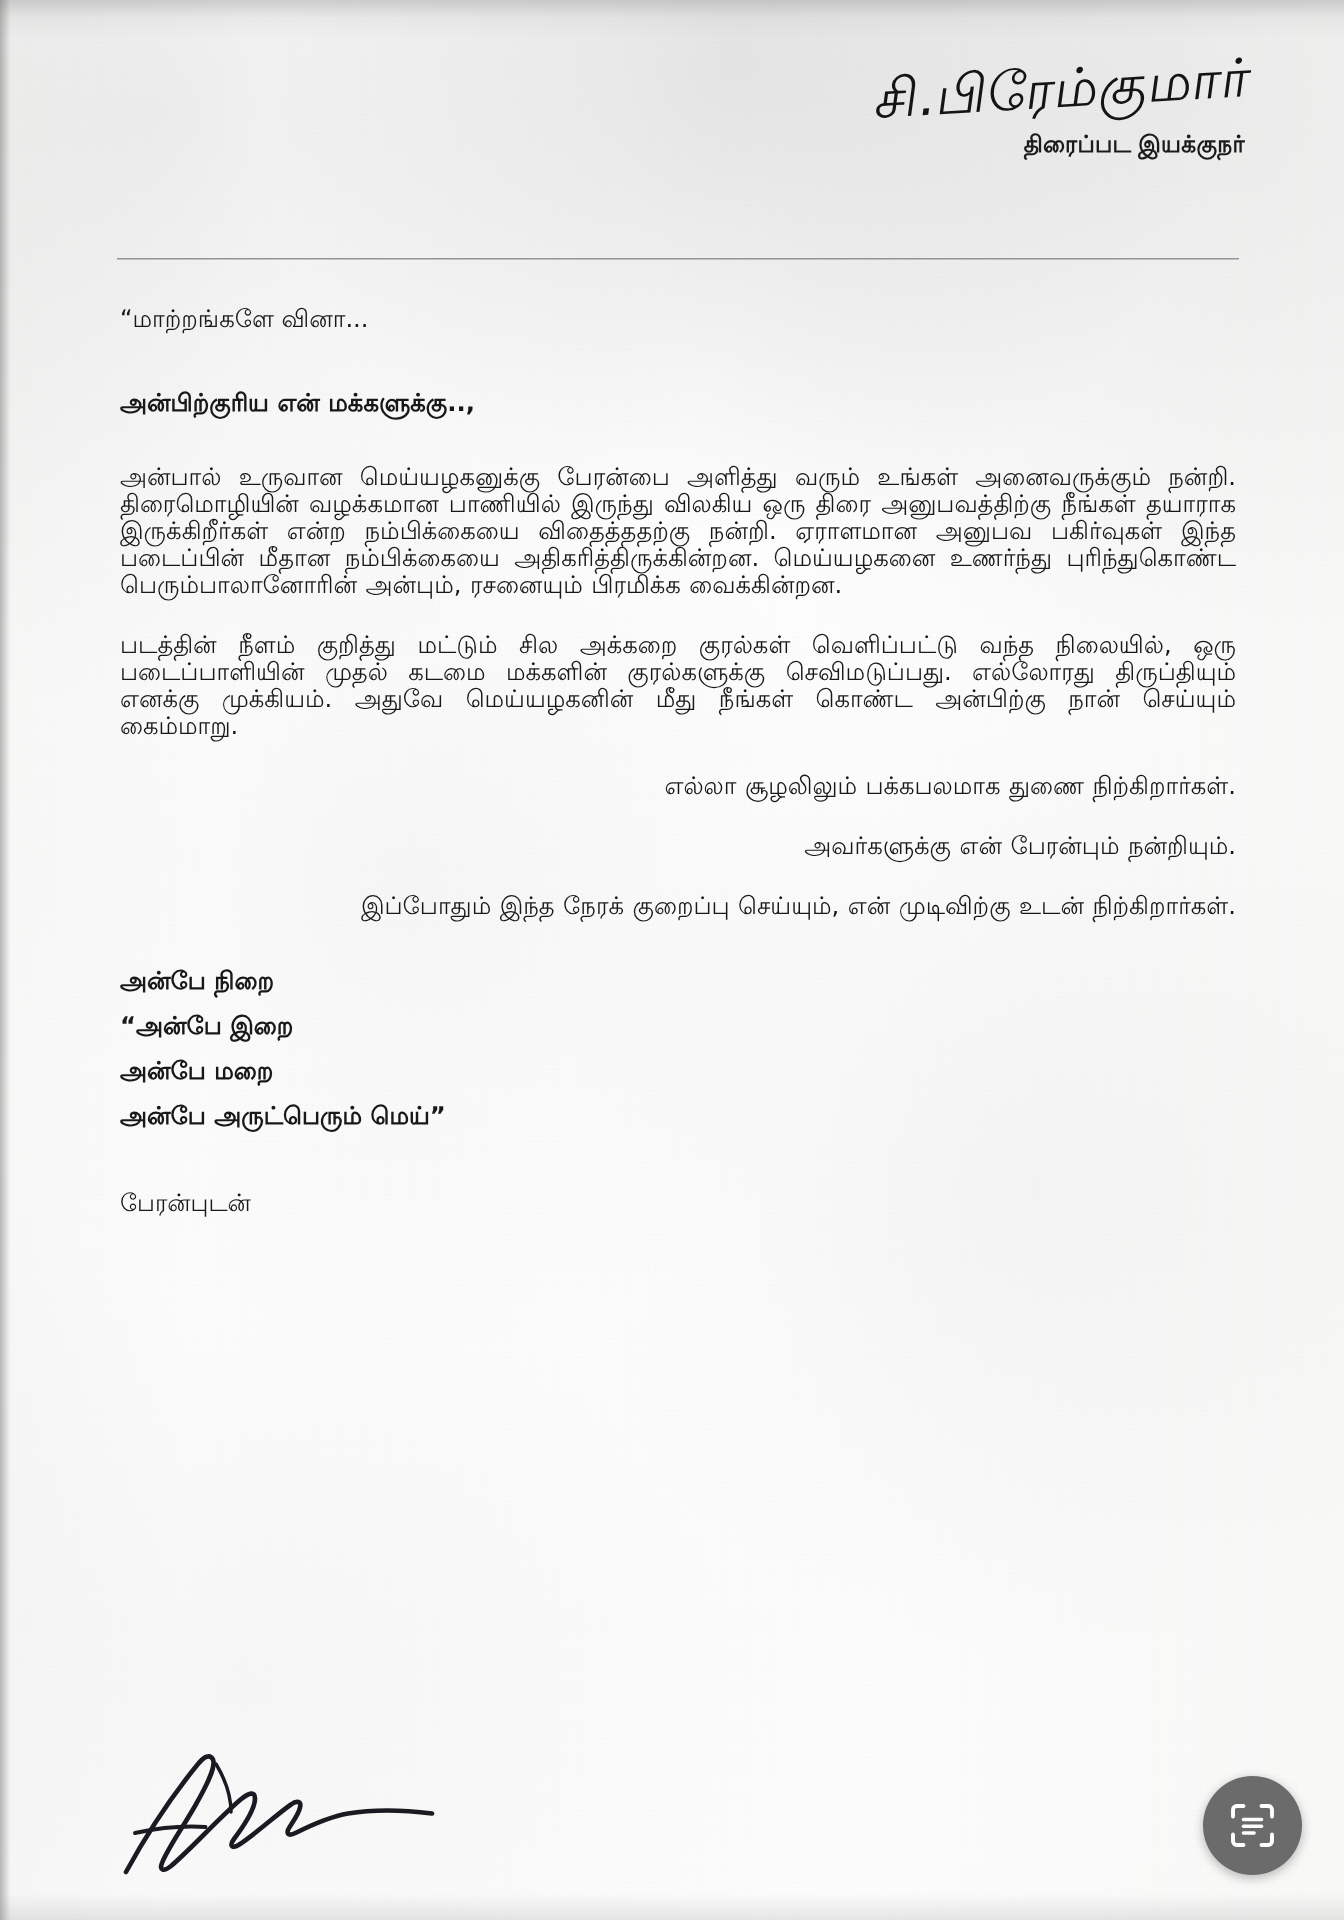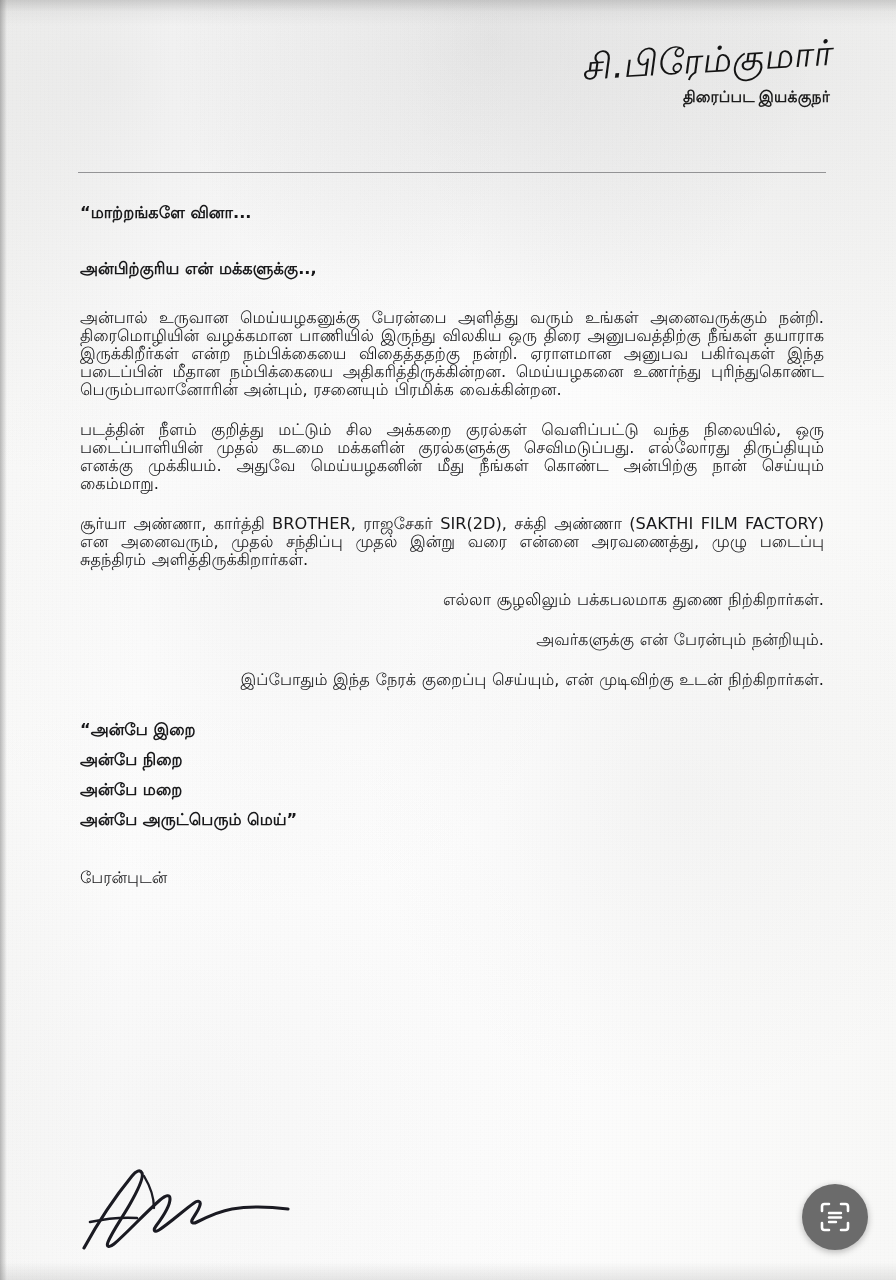--- a/index.html
+++ b/index.html
@@ -83,21 +83,21 @@
     transform: skewX(-11deg) rotate(-3.4deg);
     transform-origin: 100% 50%;
     white-space: nowrap;
     display: block;
     font-weight: 500;
   }
   .logo-sub {
     display: block;
     margin-top: 16px;
     margin-right: 4px;
-    font-family: Liberation Serif, serif;
+    font-family: Liberation Sans, sans-serif;
     font-size: 15.5px;
     color: #1b1b1b;
     font-weight: 600;
     letter-spacing: .2px;
   }
   .rule {
     position: absolute;
     top: 172px;
     left: 78px;
     width: 748px;
@@ -122,21 +122,21 @@
     text-justify: inter-word;
     margin: 0 0 22px 0;
     word-spacing: .5px;
   }
   .para.left { text-align: right; }
   .block-quote {
     font-size: 16.2px;
     line-height: 30px;
     margin: 0 0 26px 0;
     text-align: left;
-    font-weight: 700;
+    font-weight: 400;
   }
   .block-quote .vline { display: block; }
   .salutation {
     font-size: 16.2px;
     line-height: 29px;
     margin: 0 0 26px 0;
     text-align: left;
     font-weight: bold;
   }
   .closing-verse {
@@ -202,28 +202,27 @@
   <div class="body-wrap">
 
     <div class="block-quote">
       <span class="vline">“மாற்றங்களே வினா...</span>
     </div>
 
     <p class="salutation">அன்பிற்குரிய என் மக்களுக்கு..,</p>
 
     <p class="para">அன்பால் உருவான மெய்யழகனுக்கு பேரன்பை அளித்து வரும் உங்கள் அனைவருக்கும் நன்றி. திரைமொழியின் வழக்கமான பாணியில் இருந்து விலகிய ஒரு திரை அனுபவத்திற்கு நீங்கள் தயாராக இருக்கிறீர்கள் என்ற நம்பிக்கையை விதைத்ததற்கு நன்றி.  ஏராளமான அனுபவ பகிர்வுகள் இந்த படைப்பின் மீதான நம்பிக்கையை அதிகரித்திருக்கின்றன.  மெய்யழகனை உணர்ந்து புரிந்துகொண்ட பெரும்பாலானோரின் அன்பும், ரசனையும் பிரமிக்க வைக்கின்றன.</p>
     <p class="para">படத்தின் நீளம் குறித்து மட்டும் சில அக்கறை குரல்கள் வெளிப்பட்டு வந்த நிலையில், ஒரு படைப்பாளியின் முதல் கடமை மக்களின் குரல்களுக்கு செவிமடுப்பது. எல்லோரது திருப்தியும் எனக்கு முக்கியம். அதுவே மெய்யழகனின் மீது நீங்கள் கொண்ட அன்பிற்கு நான் செய்யும் கைம்மாறு.</p>
-    <p class="para">சூர்யா அண்ணா, கார்த்தி BROTHER, ராஜசேகர் SIR(2D), சக்தி அண்ணா (SAKTHI FILM FACTORY) என அனைவரும், முதல் சந்திப்பு முதல் இன்று வரை என்னை அரவணைத்து, முழு படைப்பு சுதந்திரம் அளித்திருக்கிறார்கள்.</p>
     <p class="para left">எல்லா சூழலிலும் பக்கபலமாக துணை நிற்கிறார்கள்.</p>
     <p class="para left">அவர்களுக்கு என் பேரன்பும் நன்றியும்.</p>
     <p class="para left">இப்போதும் இந்த நேரக் குறைப்பு செய்யும், என் முடிவிற்கு உடன் நிற்கிறார்கள்.</p>
 
     <div class="closing-verse">
+      <span class="vline">அன்பே நிறை</span>
       <span class="vline">“அன்பே இறை</span>
-      <span class="vline">அன்பே நிறை</span>
       <span class="vline">அன்பே மறை</span>
       <span class="vline">அன்பே அருட்பெரும் மெய்”</span>
     </div>
 
     <p class="signoff">பேரன்புடன்</p>
   </div>
 
   <div class="sign-area">
     <svg width="230" height="96" viewBox="0 0 230 96" fill="none" xmlns="http://www.w3.org/2000/svg">
       <path d="M10 88 C22 66, 40 38, 58 16 C62 11, 66 9, 68 13 C70 18, 64 30, 56 44 C48 58, 38 72, 34 82 C32 87, 35 88, 40 84 C52 74, 70 54, 86 40 C92 35, 96 34, 96 39 C96 46, 88 58, 82 66 C79 70, 80 73, 85 70 C96 63, 110 50, 120 43 C124 40, 127 41, 126 45 C125 50, 120 56, 118 60 C117 63, 119 64, 123 62 C133 57, 146 51, 158 49 C176 46, 198 47, 214 49" stroke="#1a1a22" stroke-width="3.1" stroke-linecap="round" stroke-linejoin="round"></path>

